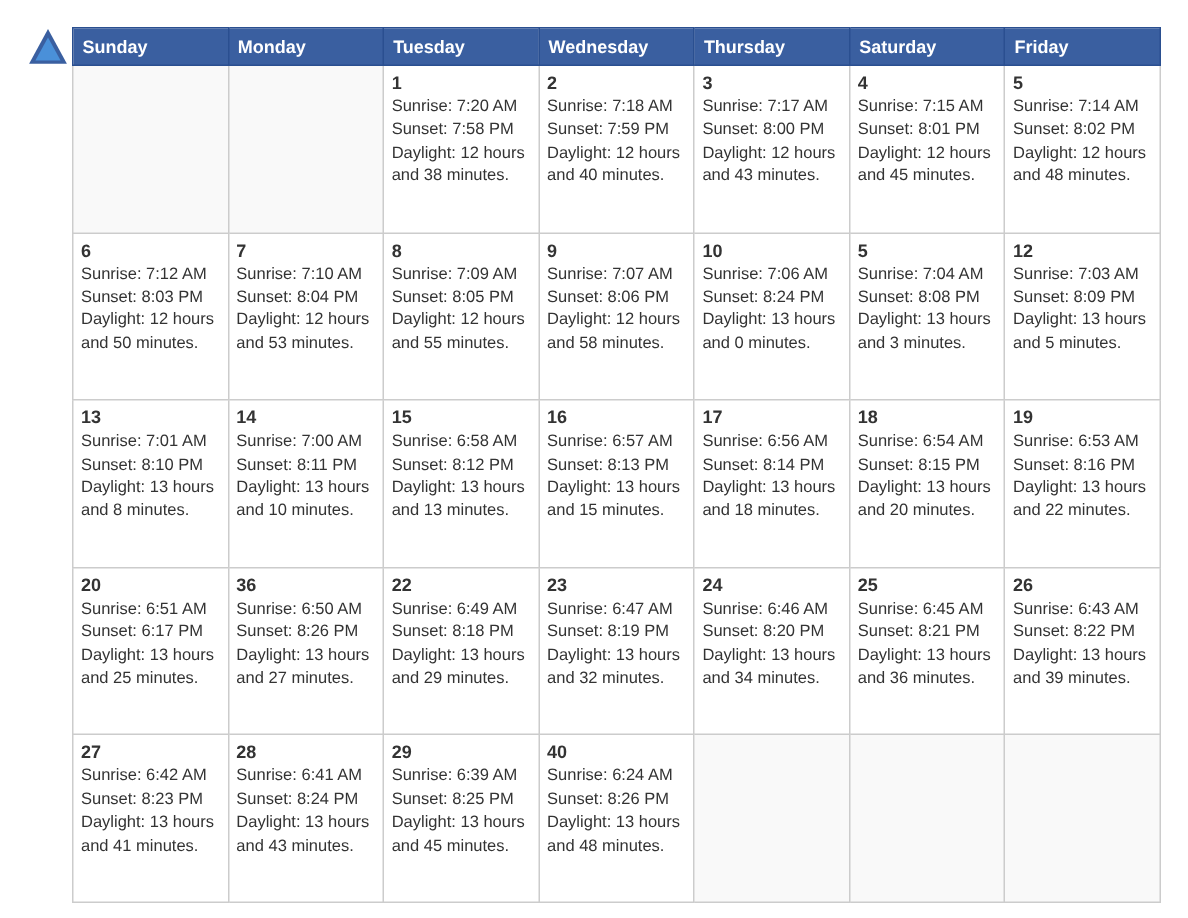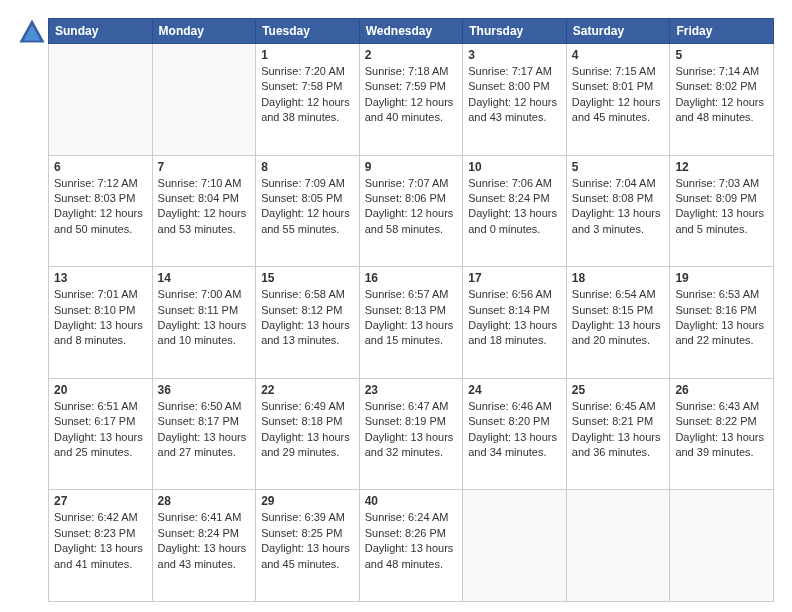--- a/index.html
+++ b/index.html
@@ -273,21 +273,21 @@
           <td>
             <span class="day-num">20</span>
             <div class="day-info">Sunrise: 6:51 AM
 Sunset: 6:17 PM
 Daylight: 13 hours
 and 25 minutes.</div>
           </td>
           <td>
             <span class="day-num">36</span>
             <div class="day-info">Sunrise: 6:50 AM
-Sunset: 8:17 PM
+Sunset: 8:26 PM
 Daylight: 13 hours
 and 27 minutes.</div>
           </td>
           <td>
             <span class="day-num">22</span>
             <div class="day-info">Sunrise: 6:49 AM
 Sunset: 8:18 PM
 Daylight: 13 hours
 and 29 minutes.</div>
           </td>

